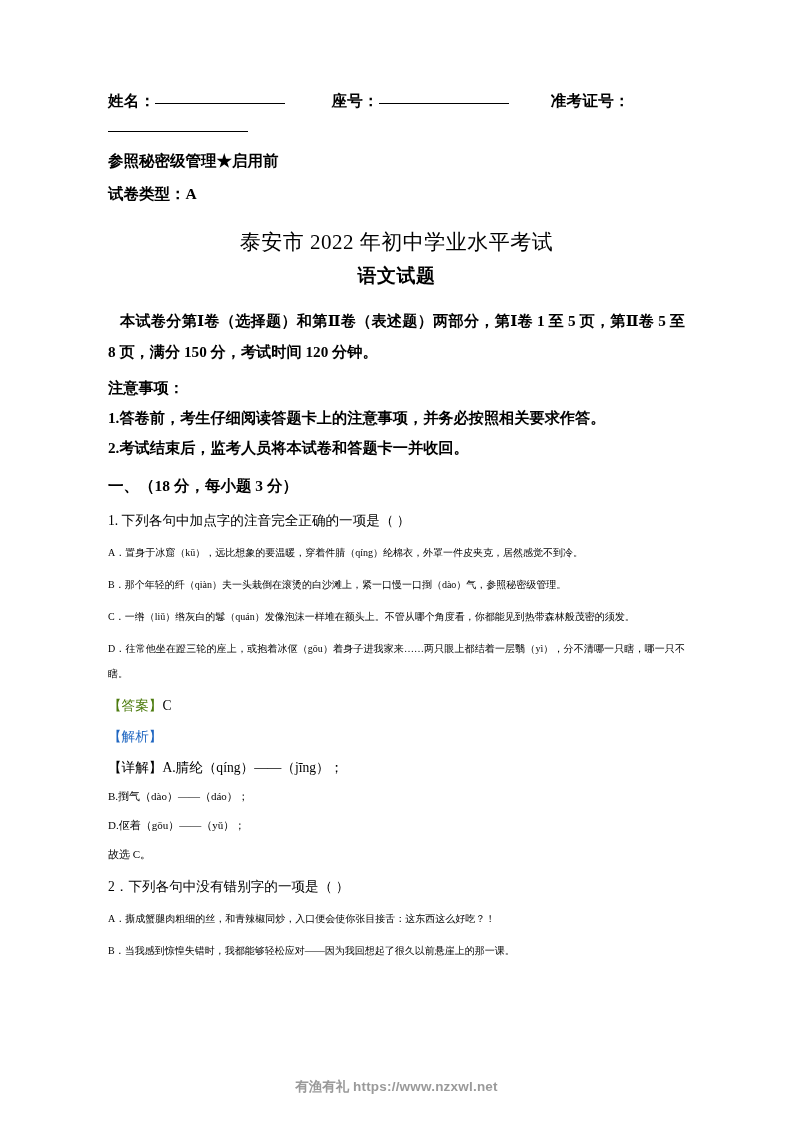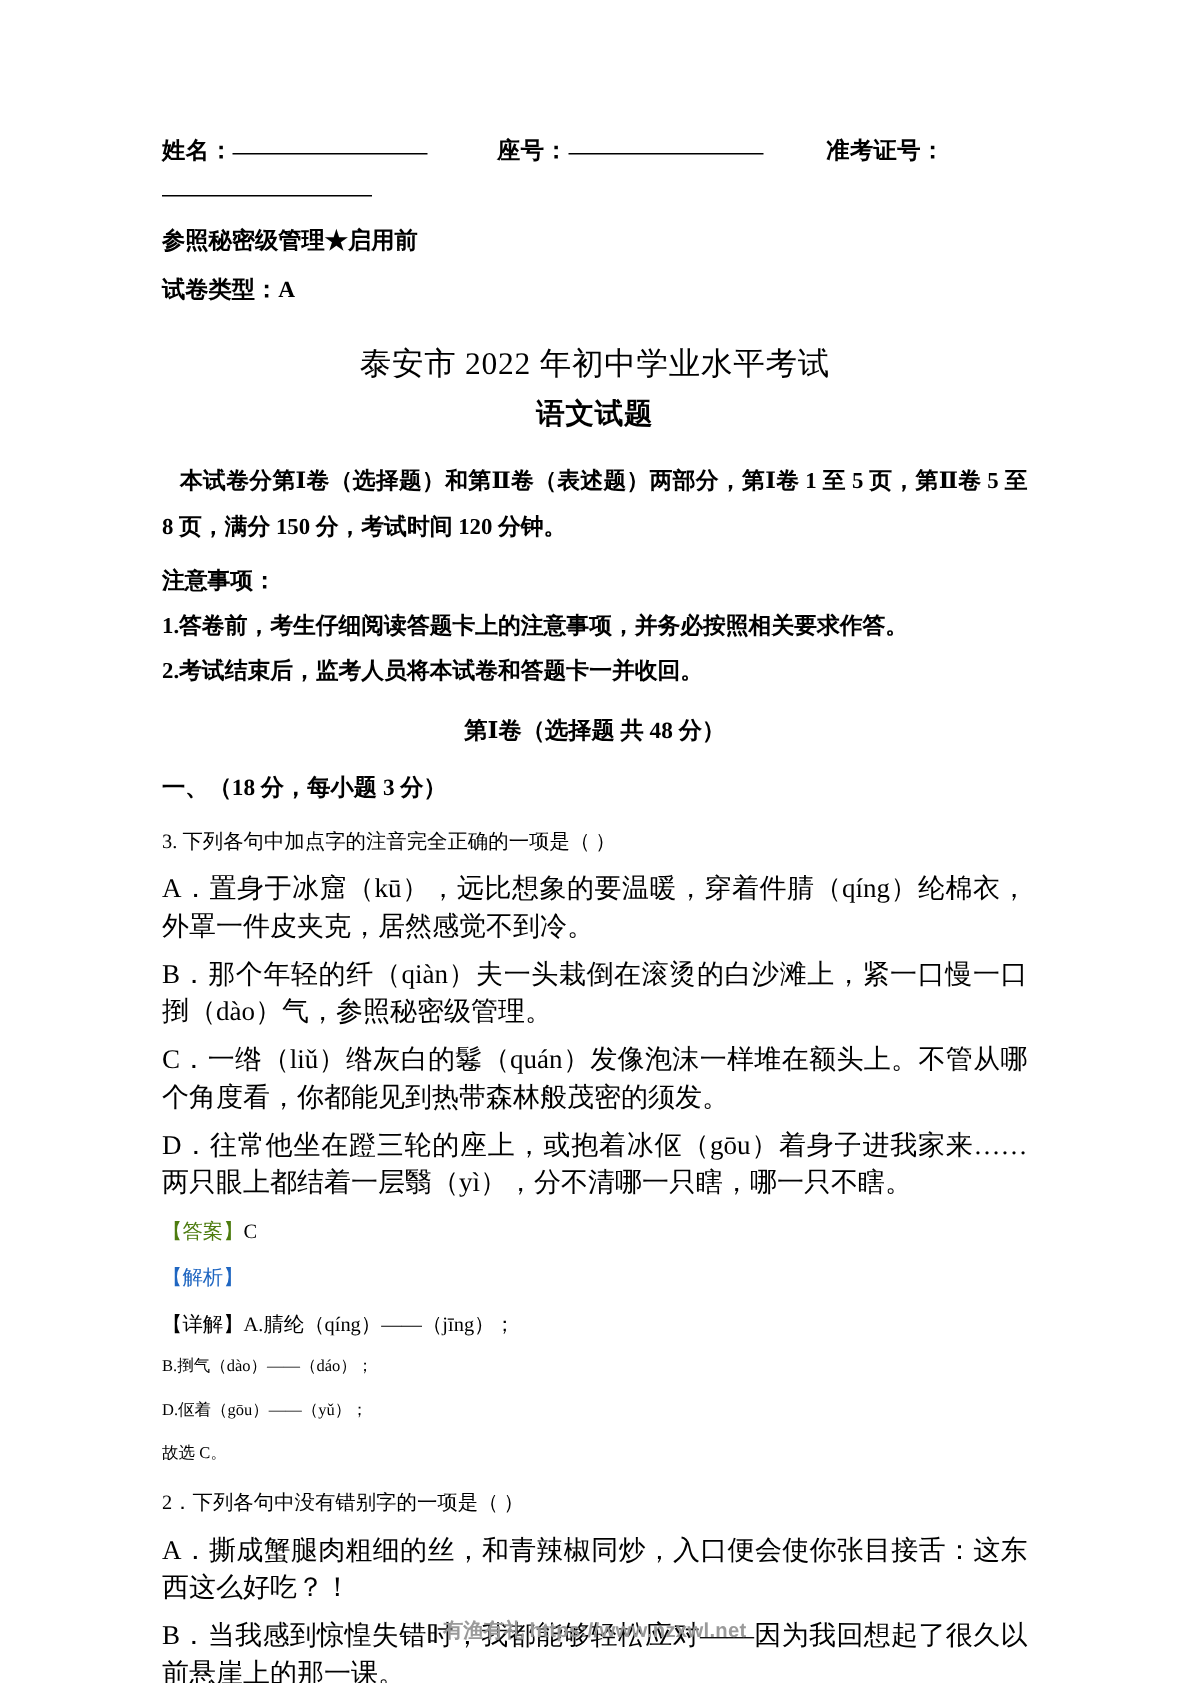--- a/index.html
+++ b/index.html
@@ -89,21 +89,21 @@
     margin-top: 8px;
     line-height: 30px;
   }
   .qline {
     font-size: 13.6px;
     line-height: 25px;
     margin-top: 7px;
     text-align: justify;
   }
   .opt {
-    font-size: 18px;
+    font-size: 10px;
     line-height: 25px;
     margin-top: 7px;
     text-align: justify;
   }
   .ans {
     font-size: 13.6px;
     line-height: 25px;
     margin-top: 7px;
     color: #1f66c1;
   }
@@ -158,25 +158,24 @@
 
   <div class="title-main">泰安市 2022 年初中学业水平考试</div>
   <div class="title-sub">语文试题</div>
 
   <div class="intro">本试卷分第Ⅰ卷（选择题）和第Ⅱ卷（表述题）两部分，第Ⅰ卷 1 至 5 页，第Ⅱ卷 5 至 8 页，满分 150 分，考试时间 120 分钟。</div>
 
   <div class="notice-title">注意事项：</div>
   <div class="notice-item">1.答卷前，考生仔细阅读答题卡上的注意事项，并务必按照相关要求作答。</div>
   <div class="notice-item">2.考试结束后，监考人员将本试卷和答题卡一并收回。</div>
 
-  <div class="section-center">第Ⅰ卷（选择题 共 48 分）</div>
 
   <div class="big-q">一、（18 分，每小题 3 分）</div>
 
-  <div class="qline">3. 下列各句中加点字的注音完全正确的一项是（      ）</div>
+  <div class="qline">1. 下列各句中加点字的注音完全正确的一项是（      ）</div>
   <div class="opt">A．置身于冰窟（kū），远比想象的要温暖，穿着件腈（qíng）纶棉衣，外罩一件皮夹克，居然感觉不到冷。</div>
   <div class="opt">B．那个年轻的纤（qiàn）夫一头栽倒在滚烫的白沙滩上，紧一口慢一口捯（dào）气，参照秘密级管理。</div>
   <div class="opt">C．一绺（liǔ）绺灰白的鬈（quán）发像泡沫一样堆在额头上。不管从哪个角度看，你都能见到热带森林般茂密的须发。</div>
   <div class="opt">D．往常他坐在蹬三轮的座上，或抱着冰伛（gōu）着身子进我家来……两只眼上都结着一层翳（yì），分不清哪一只瞎，哪一只不瞎。</div>
 
   <div class="ans">
     <span class="tagbox">【答案】</span><span class="plain">C</span>
   </div>
   <div class="exp-tag">【解析】</div>
   <div class="detail">

